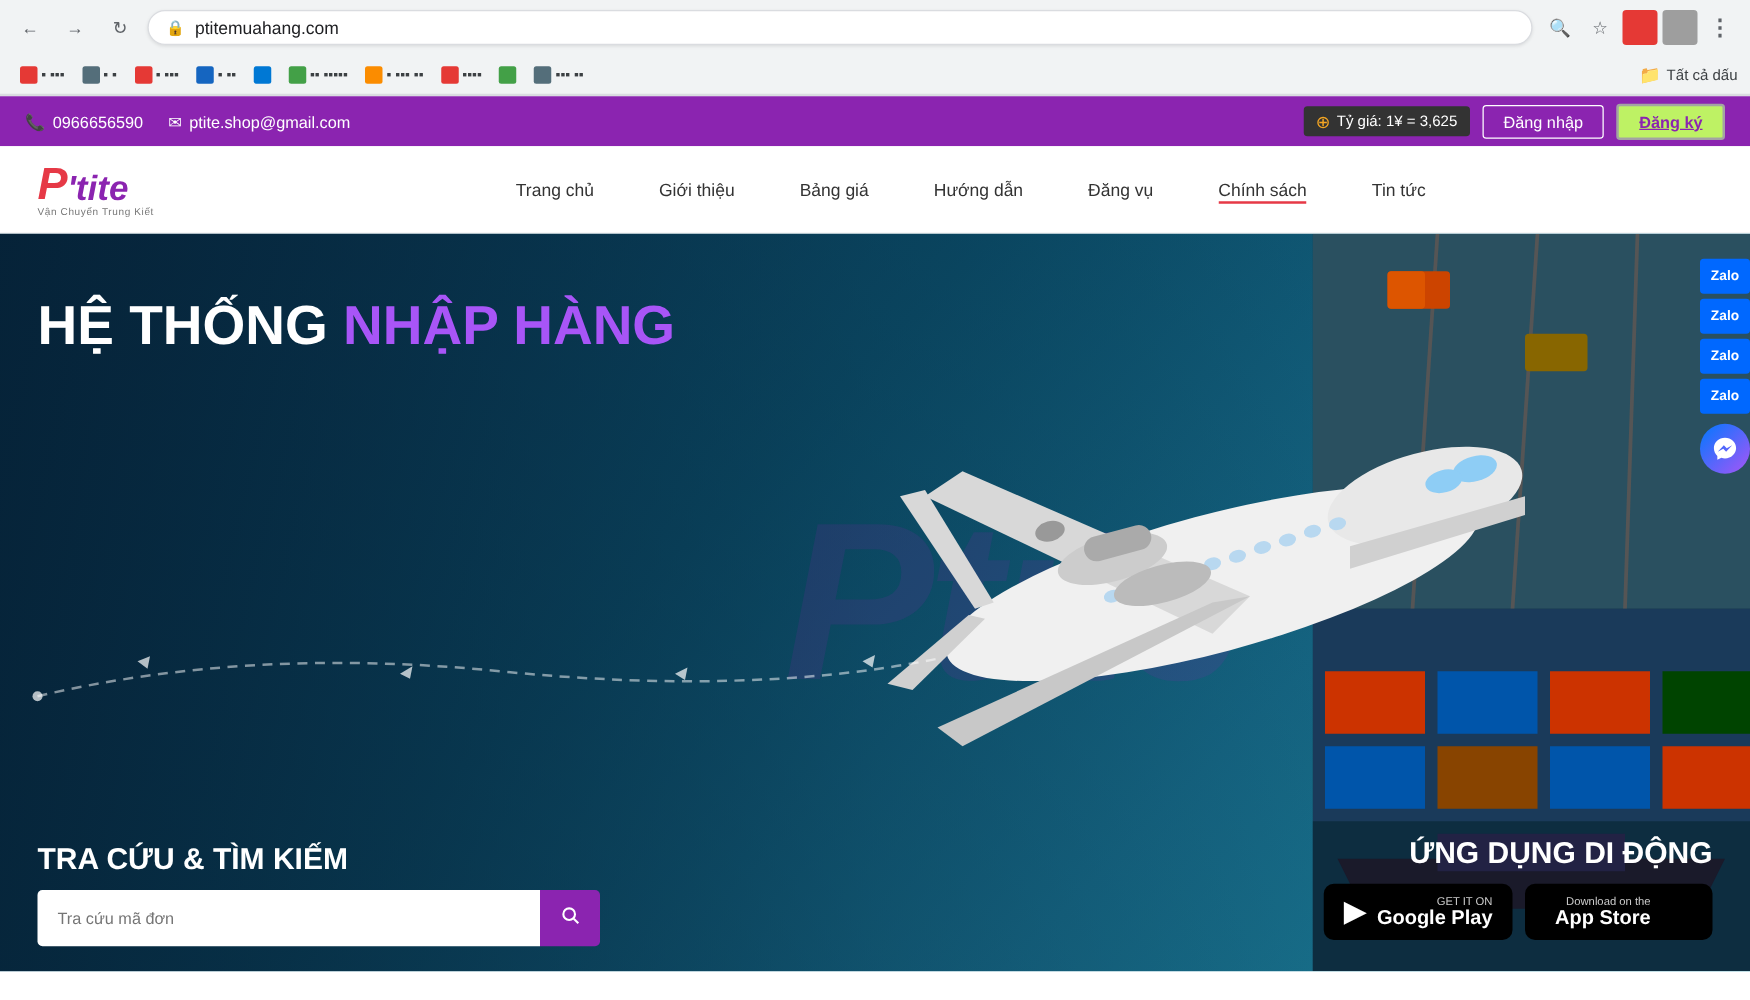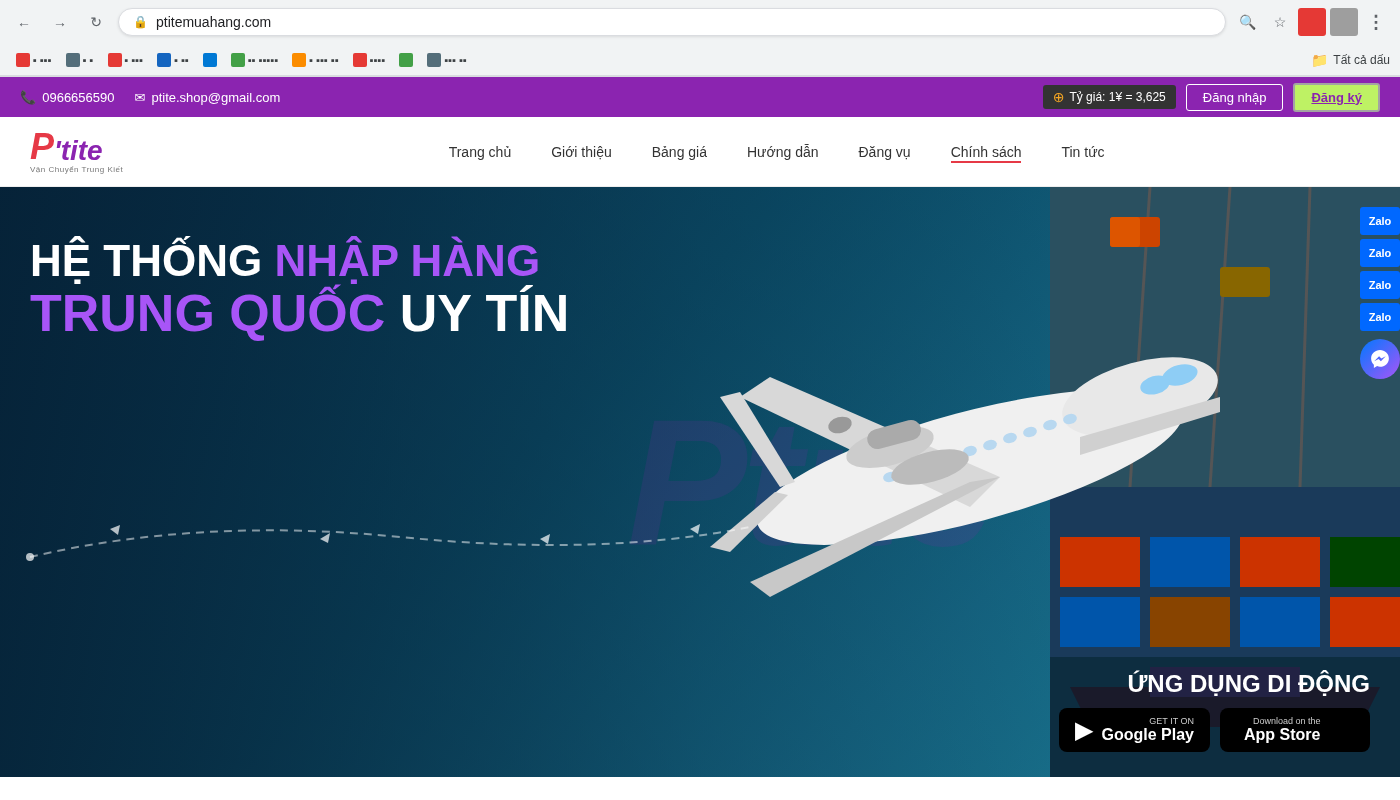--- a/index.html
+++ b/index.html
@@ -128,21 +128,21 @@
       display: flex;
       align-items: center;
       padding: 0 30px;
       height: 70px;
       border-bottom: 1px solid #eee;
     }
     .logo-area {
       display: flex; align-items: center; gap: 8px;
       margin-right: 60px;
     }
-    .nav-links { display: flex; align-items: center; gap: 40px; flex: 1; justify-content: center; }
+    .nav-links { display: flex; align-items: center; gap: 52px; flex: 1; justify-content: center; }
     .nav-link {
       font-size: 14px; color: #333;
       text-decoration: none; cursor: pointer;
       white-space: nowrap;
     }
     .nav-link-chinh-sach { position: relative; }
     .nav-link-chinh-sach::after {
       content: '';
       position: absolute;
       bottom: -3px;
@@ -530,27 +530,35 @@
       <polygon points="690,32 700,27 698,37" fill="rgba(255,255,255,0.7)"></polygon>
 
       <circle cx="30" cy="60" r="4" fill="rgba(255,255,255,0.7)"></circle>
     </svg>
 
     <div class="hero-content">
       <div style="font-size:44px; font-weight:900; text-transform:uppercase; line-height:1.1;">
         <span style="color:#fff;">HỆ THỐNG </span>
         <span style="color:#a855f7;">NHẬP HÀNG</span>
       </div>
-      <div style="font-size:52px; font-weight:900; text-transform:uppercase; line-height:1.1;">
-        <span style="color:#a855f7;">TRUNG QUỐC </span>
-        <span style="color:#fff;">UY TÍN</span>
-      </div>
     </div>
 
     <div class="hero-bottom">
+      <div class="search-section">
+        <div class="search-title">TRA CỨU &amp; TÌM KIẾM</div>
+        <div class="search-input-row">
+          <input class="search-input" type="text" placeholder="Tra cứu mã đơn" style="">
+          <button class="search-btn">
+            <svg width="16" height="16" viewBox="0 0 24 24" fill="none" stroke="white" stroke-width="2.5">
+              <circle cx="11" cy="11" r="7"></circle>
+                <line x1="16.5" y1="16.5" x2="22" y2="22"></line>
+            </svg>
+          </button>
+        </div>
+      </div>
       <div class="app-section">
         <div class="app-title">ỨNG DỤNG DI ĐỘNG</div>
         <div class="app-buttons">
           <div class="app-btn">
             <span class="app-btn-icon">▶</span>
             <div>
               <div class="app-btn-text-small">GET IT ON</div>
               <div class="app-btn-text-large">Google Play</div>
             </div>
           </div>

